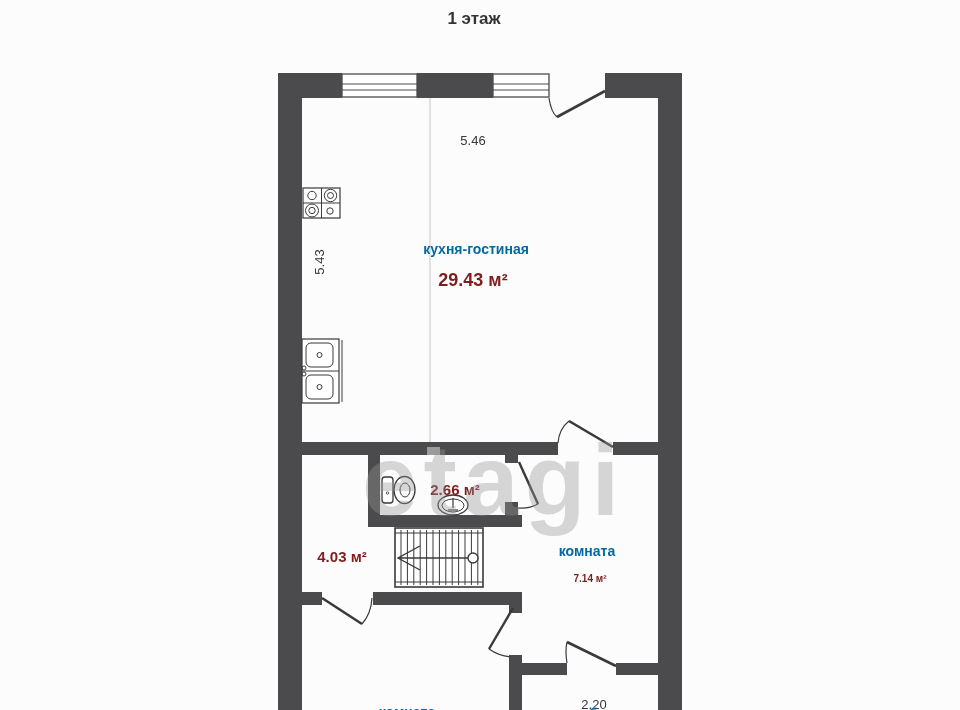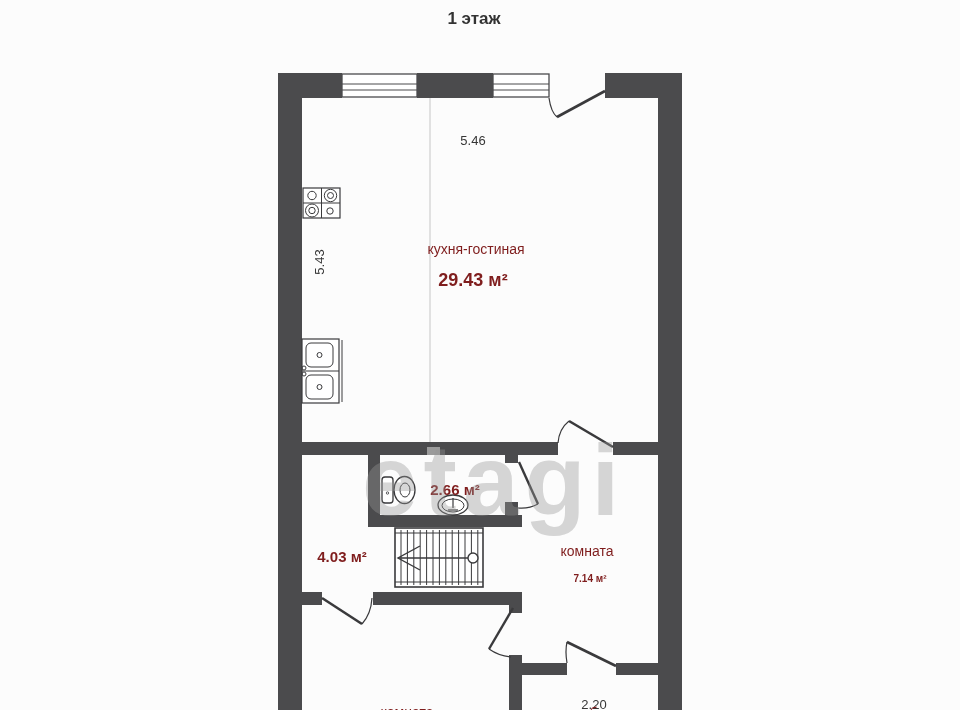--- a/index.html
+++ b/index.html
@@ -10,21 +10,21 @@
   .plan svg{position:absolute;left:0;top:0;z-index:2;}
   .label{
     position:absolute;z-index:3;white-space:nowrap;
     transform:translate(-50%,-50%);color:#262626;
   }
   .title{left:474px;top:19px;font-size:17px;font-weight:700;color:#333;}
   .dim{font-size:13px;color:#363636;}
   .dim-top{left:473px;top:140px;}
   .dim-left{left:319px;top:262px;transform:translate(-50%,-50%) rotate(-90deg);}
   .dim-tambour{left:594px;top:704px;}
-  .room-name{font-size:14px;color:#7f1d1d;}
+  .room-name{font-size:14px;color:#0369a1;font-weight:bold;}
   .room-area{font-weight:700;color:#7f1d1d;}
   .kitchen-name{left:476px;top:249px;}
   .kitchen-area{left:473px;top:280px;font-size:18px;}
   .toilet-area{left:455px;top:489px;font-size:15px;}
   .stairhall-area{left:342px;top:556px;font-size:15px;}
   .hallway-name{left:587px;top:551px;}
   .hallway-area{left:590px;top:578px;font-size:10px;}
   .bedroom-name{left:407px;top:712px;}
   .tambour-name{left:589px;top:713px;}
   .watermark{

